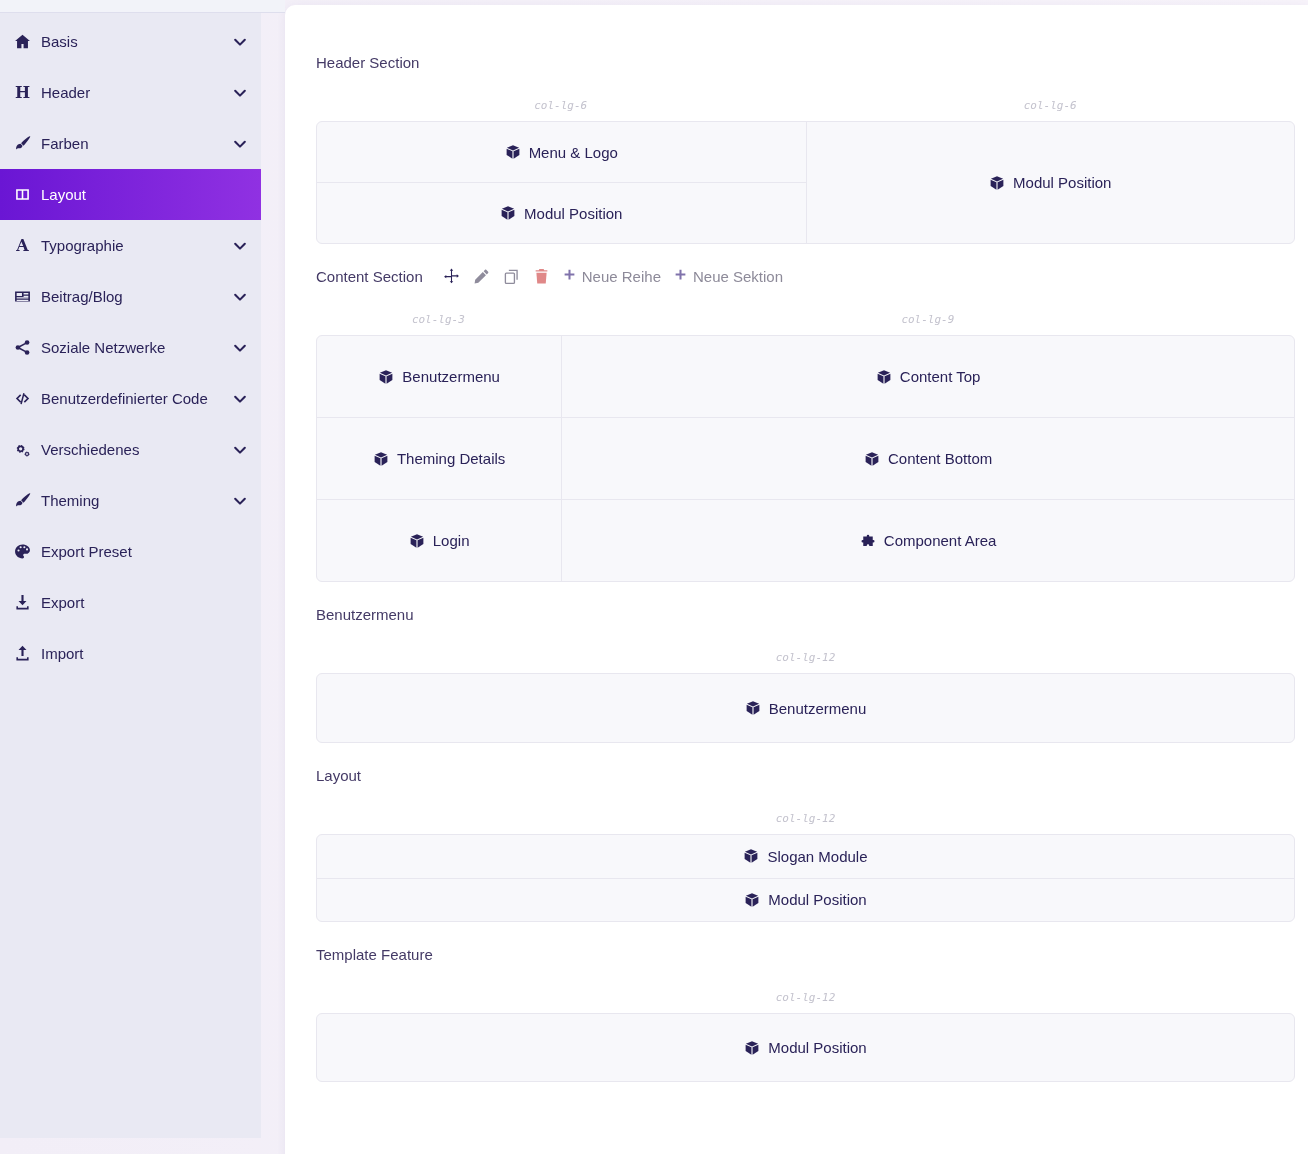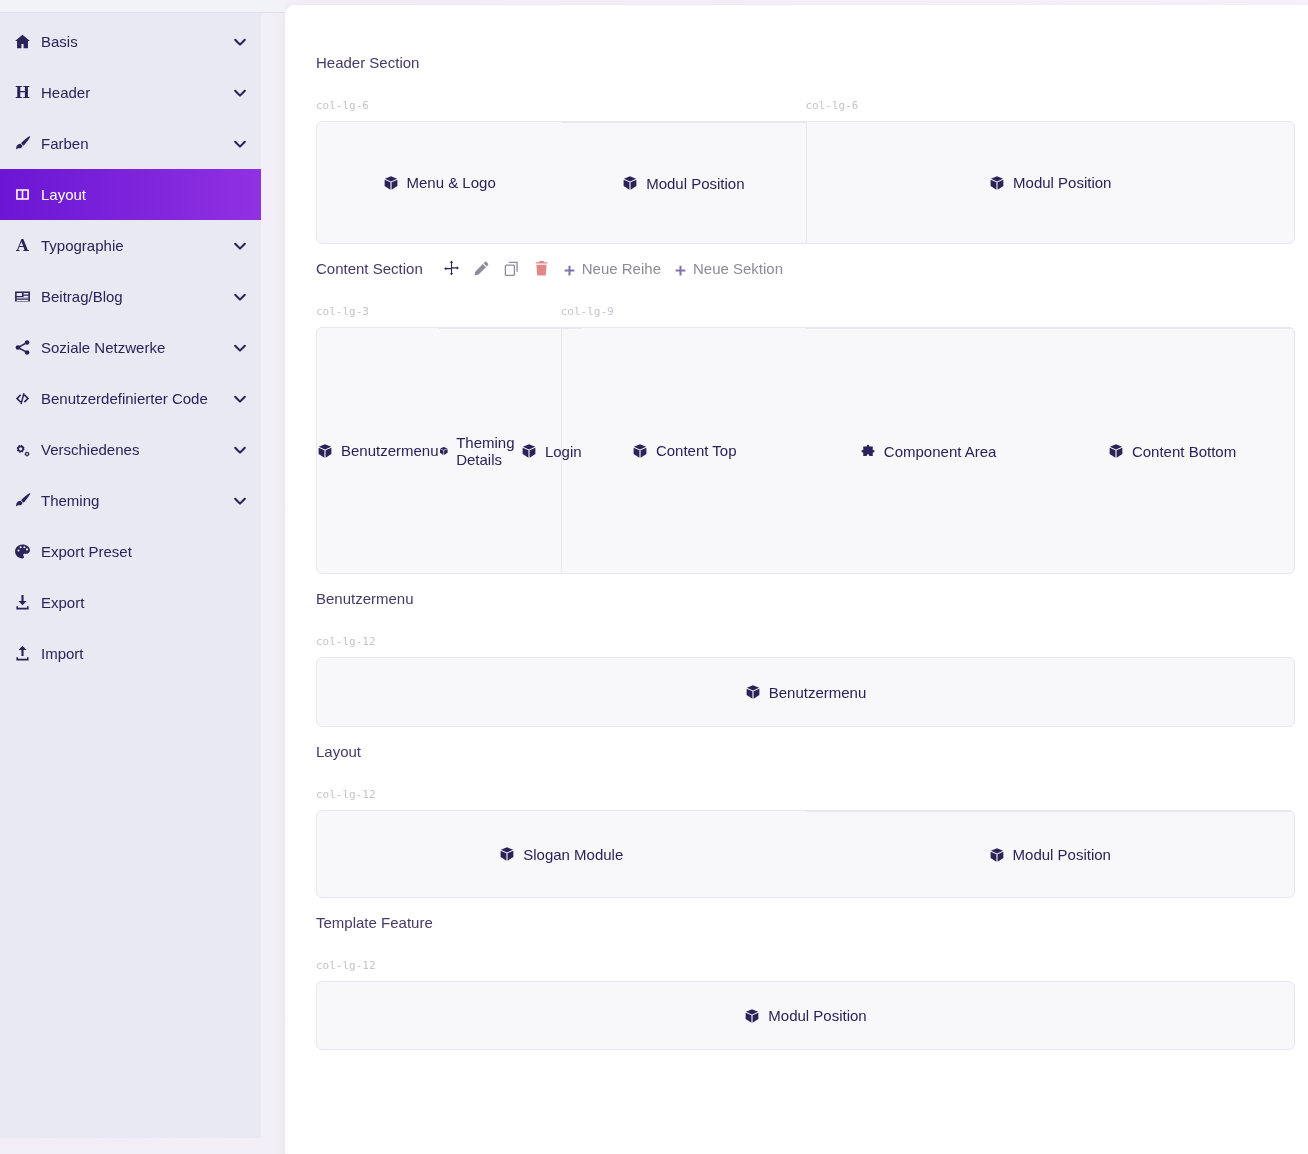--- a/index.html
+++ b/index.html
@@ -35,40 +35,40 @@
   svg.ic { width:17px; height:17px; fill:currentColor; display:block; }
   svg.chev { width:14px; height:14px; stroke:currentColor; fill:none; stroke-width:2.4; stroke-linecap:round; stroke-linejoin:round; }
 
   
   .card {
     position:absolute; left:285px; top:5px; width:1023px; height:1160px;
     background:#ffffff; border-radius:10px 0 0 10px;
     box-shadow:0 2px 10px rgba(70,50,130,.07);
     padding:48px 13px 0 31px; z-index:2;
   }
-  .section { margin-bottom:15px; }
+  .section { margin-bottom:23px; }
   .sec-head { display:flex; align-items:center; height:18px; margin-bottom:28px; font-size:15px; color:#443a66; }
   .sec-tools { display:flex; align-items:center; margin-left:20px; gap:13px; }
   .tool-ic { width:17px; height:17px; fill:currentColor; display:block; cursor:pointer; }
   .tool-move { color:#2a2258; }
   .tool-gray { color:#8f8c9c; }
   .tool-red  { color:#e08888; }
-  .tool-btn { display:flex; align-items:flex-end; gap:6px; color:#8d8a99; font-size:15px; cursor:pointer; }
+  .tool-btn { display:flex; align-items:flex-start; gap:6px; color:#8d8a99; font-size:15px; cursor:pointer; }
   .tool-btn svg { width:13px; height:13px; fill:#8073ab; display:block; }
 
   .labels-row { display:flex; margin-bottom:8px; }
   .col-label {
-    font-family:"DejaVu Sans Mono", monospace;
-    font-size:11px; color:#c4c3ce; height:14px; line-height:14px;
+    text-align:center; font-family:"DejaVu Sans Mono", monospace;
+    font-size:11px; color:#c4c3ce; height:14px; line-height:14px;font-style:italic;
   }
   .row-box {
     display:flex; border:1px solid #e8e7ef; border-radius:6px;
     background:#f8f8fb; overflow:hidden;
   }
-  .col { display:flex; flex-direction:row; }
+  .col { display:flex; flex-direction:column; }
   .col + .col { border-left:1px solid #e8e7ef; }
   .cell {
     flex:1; display:flex; align-items:center; justify-content:center; gap:8px;
     color:#2a2258; font-size:15px; cursor:pointer;
   }
   .cell + .cell { border-top:1px solid #e8e7ef; }
   .cell svg { width:16px; height:16px; fill:currentColor; display:block; }
   .w3{width:25%} .w6{width:50%} .w9{width:75%} .w12{width:100%}
   .h-s0{height:123px} .h-s1{height:247px} .h-s2{height:70px} .h-s3{height:88px} .h-s4{height:69px}
 </style>
@@ -387,29 +387,29 @@
       </div>
       <div class="col w9">
         <div class="cell">
           <svg>
               <use href="#i-cube"></use>
             </svg>
           <span>Content Top</span>
         </div>
         <div class="cell">
           <svg>
+              <use href="#i-cube"></use>
+            </svg>
+          <span>Content Bottom</span>
+        </div>
+        <div class="cell">
+          <svg>
               <use href="#i-puzzle"></use>
             </svg>
           <span>Component Area</span>
-        </div>
-        <div class="cell">
-          <svg>
-              <use href="#i-cube"></use>
-            </svg>
-          <span>Content Bottom</span>
         </div>
       </div>
     </div>
   </div>
 
   <div class="section">
     <div class="sec-head">
       <span>Benutzermenu</span>
     </div>
     <div class="labels-row">

